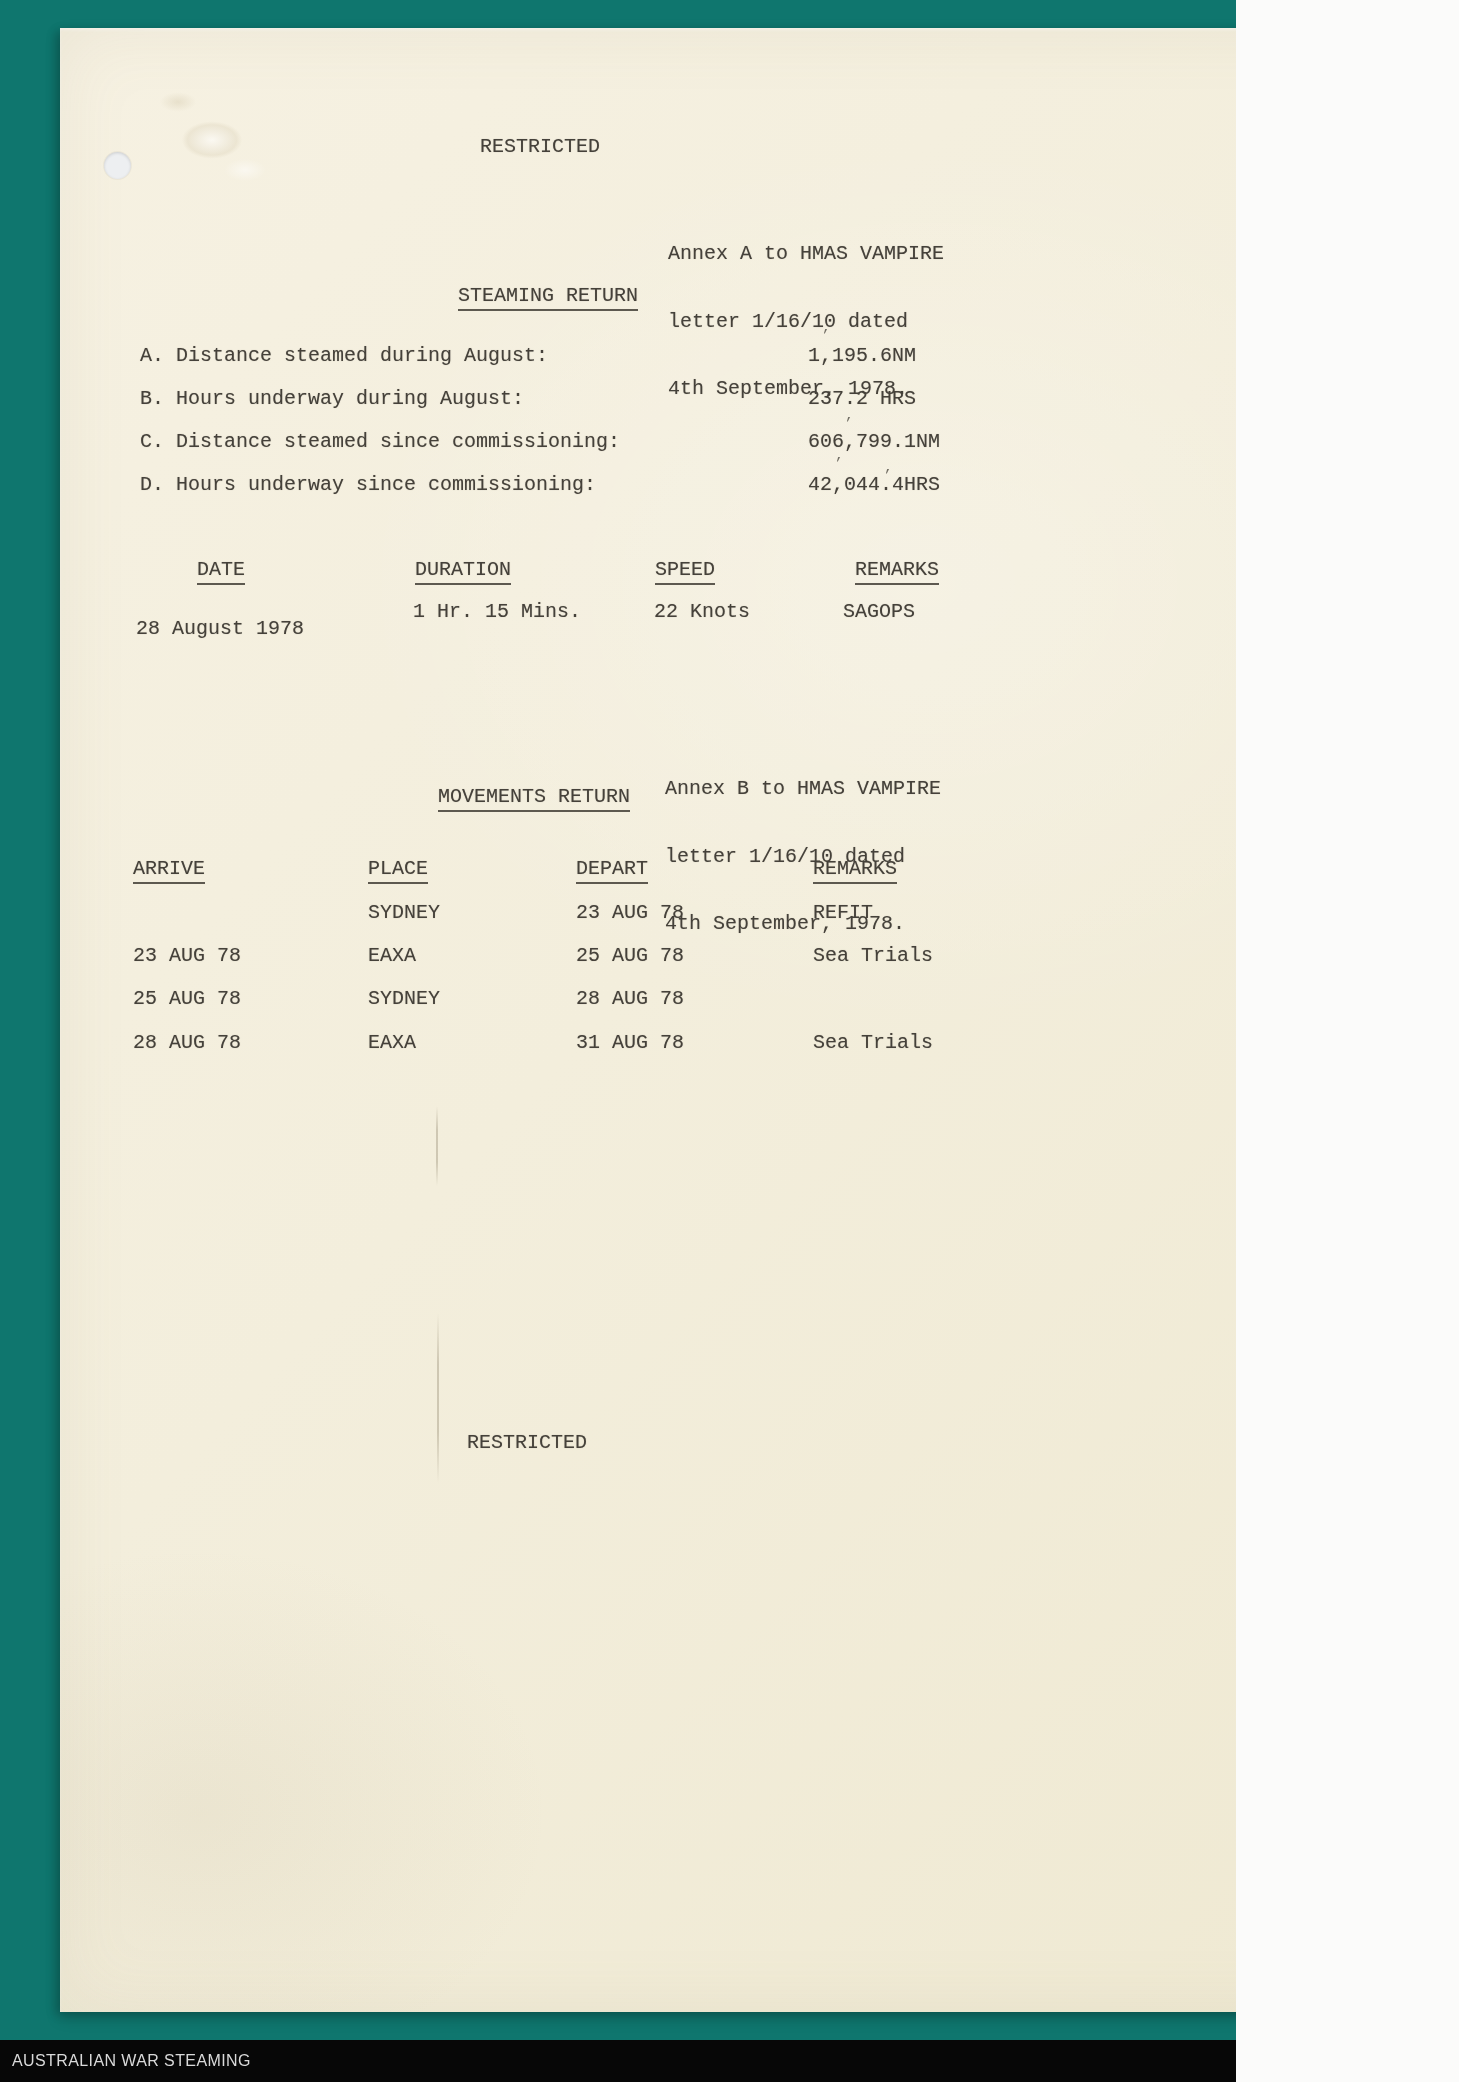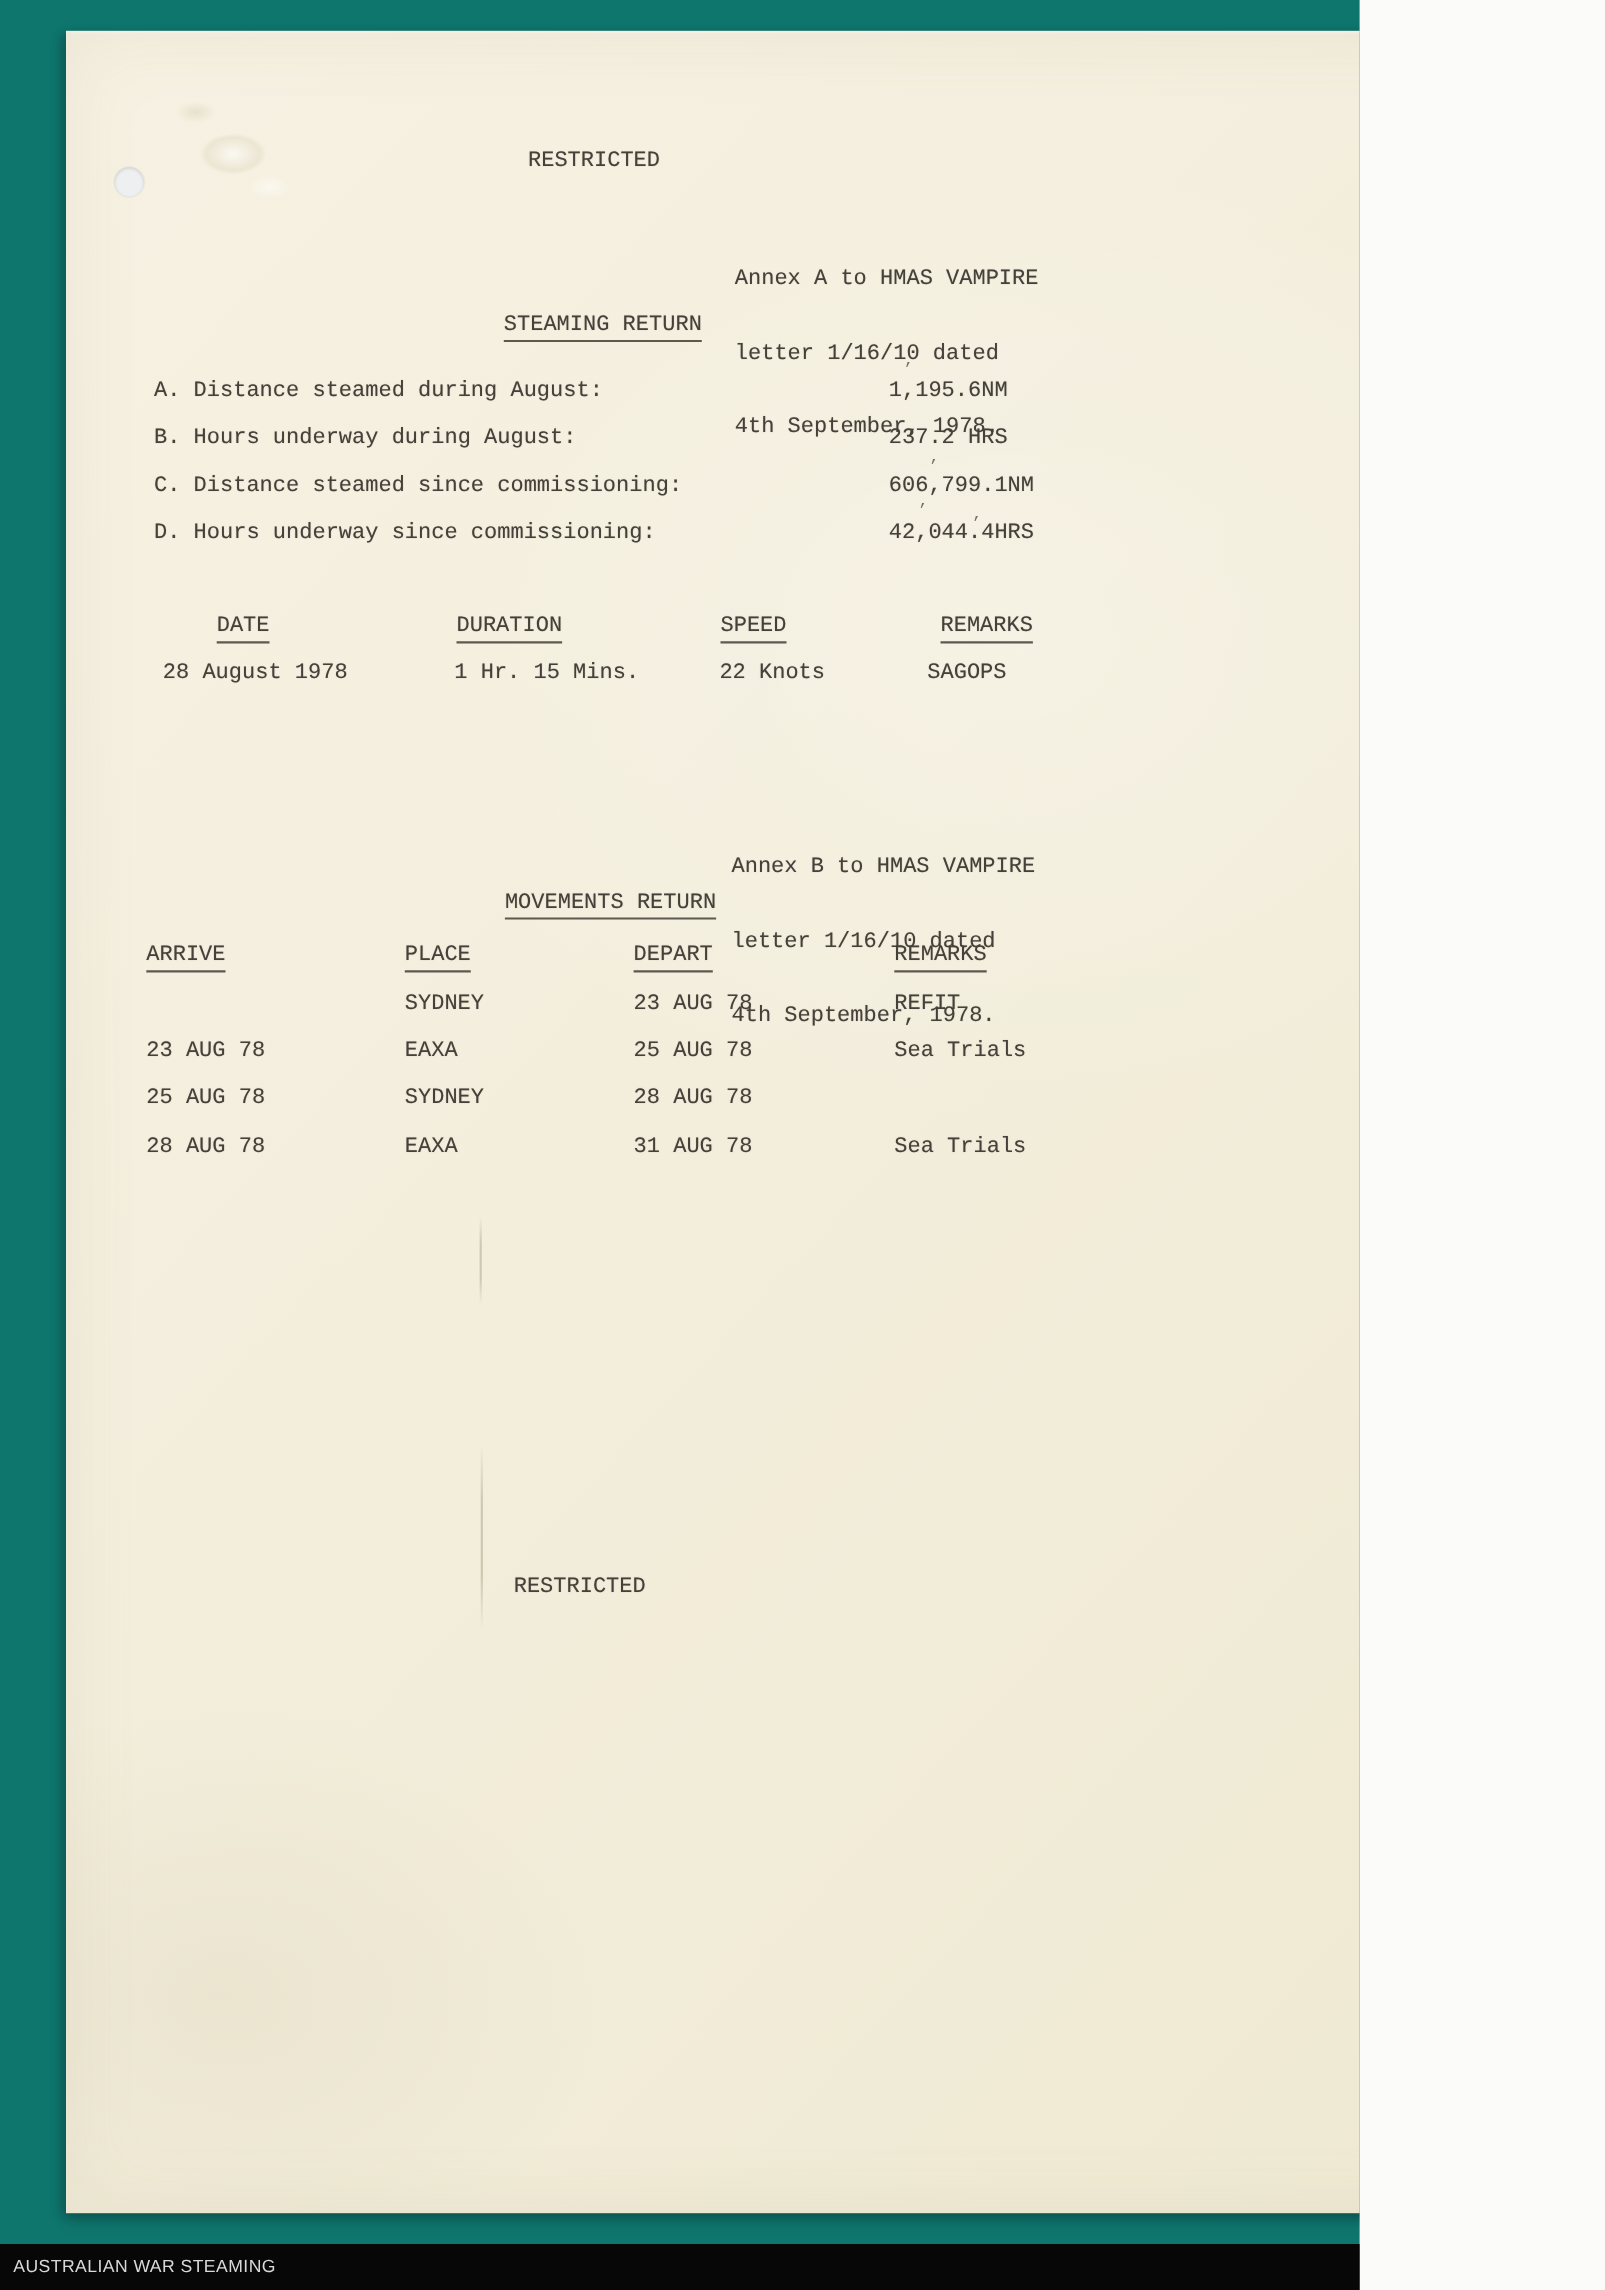--- a/index.html
+++ b/index.html
@@ -34,24 +34,24 @@
   .mark{position:absolute;font:15px "Liberation Mono", monospace;color:rgba(69,65,58,0.75);}
   
   .restricted-top{left:420px;top:106px;}
   .annex-a{left:608px;top:170px;}
   .steaming-title{left:398px;top:255px;}
   .item-label{left:80px;}
   .item-value{left:748px;text-align:center;}
   .row-a{top:315px;} .row-b{top:358px;} .row-c{top:401px;} .row-d{top:444px;} .row-e{top:487px;}
   .t1-hd{top:529px;} .t1-row{top:571px;}
   .c-date{left:137px;} .c-duration{left:355px;} .c-speed{left:595px;} .c-remarks{left:795px;}
-  .c-date-v{left:88px;} .c-duration-v{left:353px;} .c-speed-v{left:594px;} .c-remarks-v{left:783px;}
+  .c-date-v{left:76px;margin-top:17px;} .c-duration-v{left:353px;} .c-speed-v{left:594px;} .c-remarks-v{left:783px;}
   
   .annex-b{left:605px;top:705px;}
-  .movements-title{left:378px;top:780px;margin-left:21px;}
+  .movements-title{left:378px;top:756px;}
   .t2-hd{top:828px;}
   .t2-r1{top:872px;} .t2-r2{top:915px;} .t2-r3{top:958px;} .t2-r4{top:1002px;}
   .m-arrive{left:73px;} .m-place{left:308px;} .m-depart{left:516px;} .m-remarks{left:753px;}
   .restricted-bottom{left:407px;top:1402px;}
   
   .mark-1{left:761px;top:300px;}
   .mark-2{left:784px;top:388px;}
   .mark-3{left:774px;top:428px;}
   .mark-4{left:823px;top:440px;}
   

